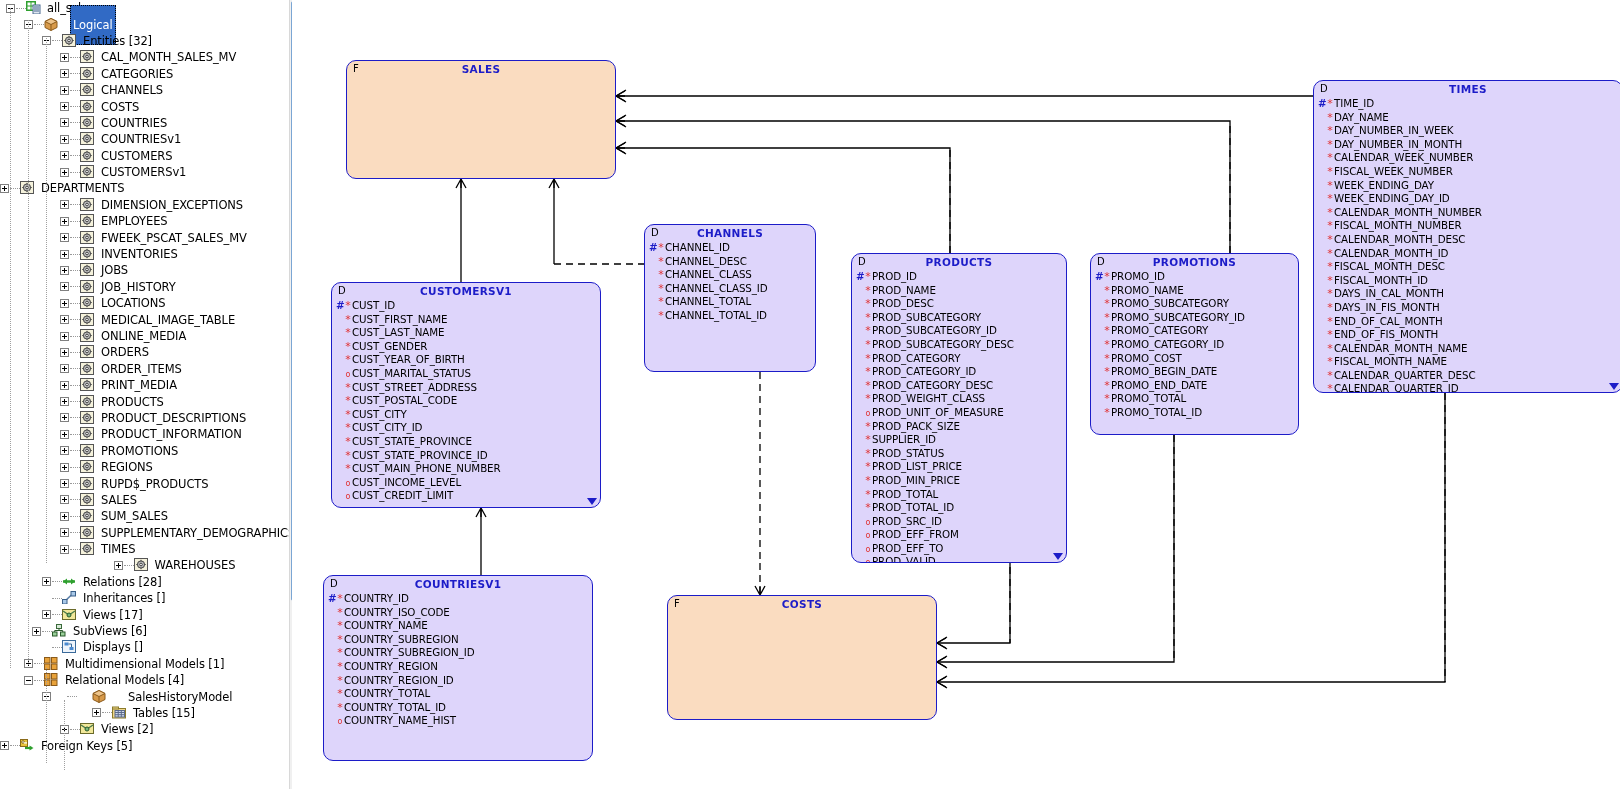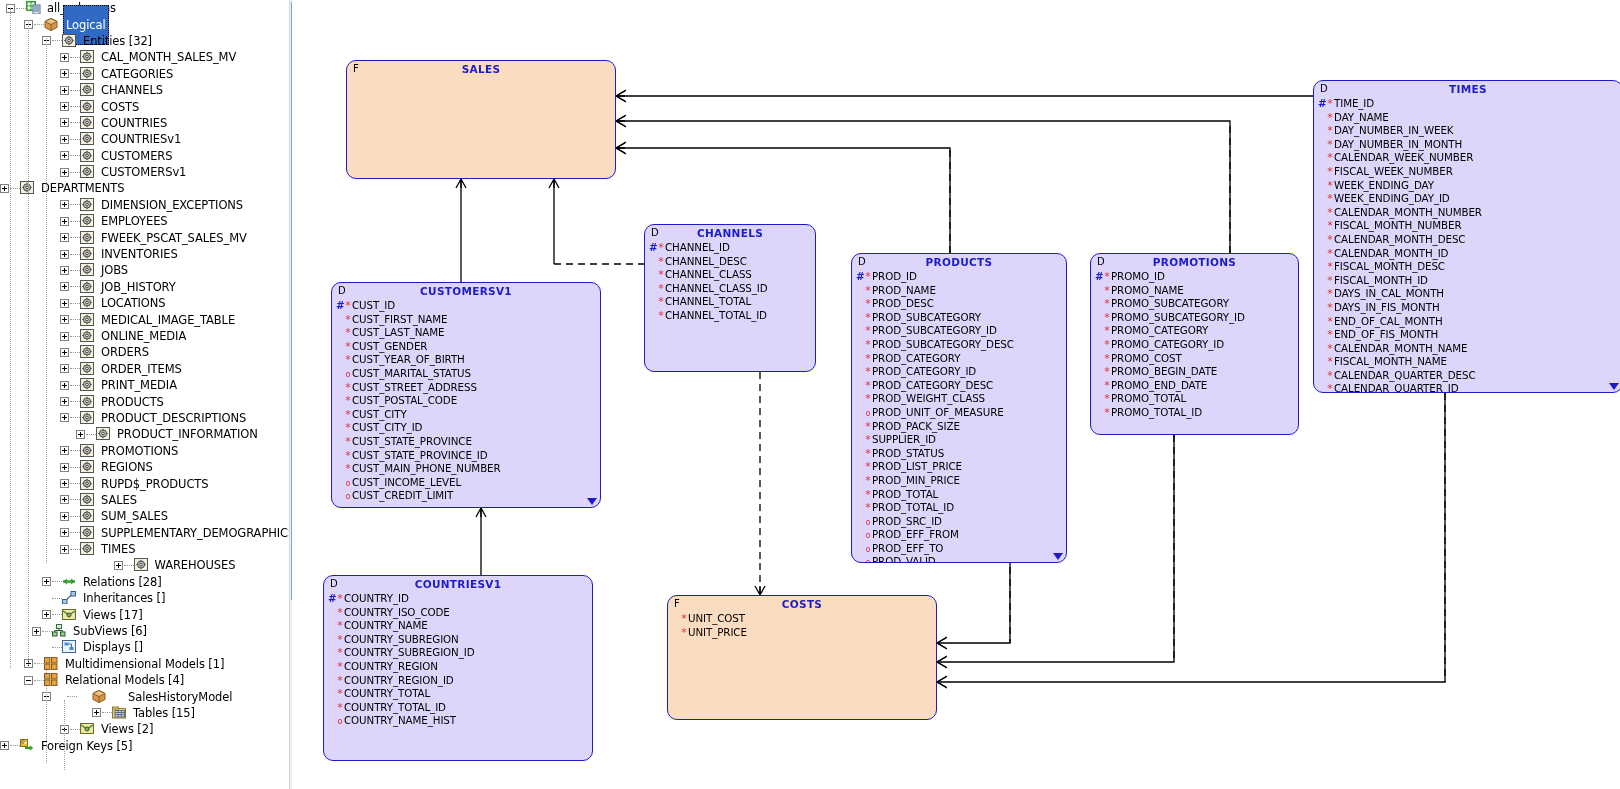--- a/index.html
+++ b/index.html
@@ -26,21 +26,21 @@
     align-items: center;
     white-space: nowrap;
     font-size: 11.5px;
     color: #000;
     font-family: "DejaVu Sans", sans-serif;
   }
   .tree-label { padding-left: 3px; letter-spacing: -0.1px; }
   .tree-label.sel {
     background: #316ac5; color: #fff;
     border: 1px dotted #000;
-    padding: 12px 2px; margin-left: 1px;
+    padding: 12px 2px; margin-left: 8px;
   }
   .expander {
     width: 9px; height: 9px;
     border: 1px solid #808080;
     background: #fff;
     position: relative;
     flex: 0 0 auto;
     margin-right: 1px;
   }
   .expander::before {
@@ -601,21 +601,21 @@
               <g stroke="#444">
                 <line x1="7" y1="1.8" x2="7" y2="3.2"></line>
                 <line x1="7" y1="9.8" x2="7" y2="11.2"></line>
                 <line x1="2.3" y1="6.5" x2="3.7" y2="6.5"></line>
                 <line x1="10.3" y1="6.5" x2="11.7" y2="6.5"></line>
               </g>
             </svg>
           </span>
           <span class="tree-label">PRODUCT_DESCRIPTIONS</span>
         </div>
-        <div class="tree-row" style="padding-left: 76px;">
+        <div class="tree-row" style="padding-left: 60px;">
           <span class="expander plus"></span>
           <span class="dots"></span>
           <span class="ico">
             <svg width="14" height="13">
               <rect x="0.5" y="0.5" width="13" height="12" fill="#f5f2dc" stroke="#555"></rect>
               <circle cx="7" cy="6.5" r="3.6" fill="#b9b9b9" stroke="#444"></circle>
               <circle cx="7" cy="6.5" r="1.3" fill="#fff" stroke="#444"></circle>
               <g stroke="#444">
                 <line x1="7" y1="1.8" x2="7" y2="3.2"></line>
                 <line x1="7" y1="9.8" x2="7" y2="11.2"></line>
@@ -1100,20 +1100,16 @@
             <div class="attr"><span class="nopk"></span><span class="mand">*</span><span>COUNTRY_SUBREGION_ID</span></div>
             <div class="attr"><span class="nopk"></span><span class="mand">*</span><span>COUNTRY_REGION</span></div>
             <div class="attr"><span class="nopk"></span><span class="mand">*</span><span>COUNTRY_REGION_ID</span></div>
             <div class="attr"><span class="nopk"></span><span class="mand">*</span><span>COUNTRY_TOTAL</span></div>
             <div class="attr"><span class="nopk"></span><span class="mand">*</span><span>COUNTRY_TOTAL_ID</span></div>
             <div class="attr"><span class="nopk"></span><span class="opt">o</span><span>COUNTRY_NAME_HIST</span></div>
           </div>
         </div>
         <div class="entity fact" style="left: 367px; top: 595px; width: 270px; height: 125px;">
           <div class="ent-head"><span class="ent-type">F</span><span>COSTS</span></div>
-          <div class="attrs">
-            <div class="attr"><span class="nopk"></span><span class="mand">*</span><span>UNIT_COST</span></div>
-            <div class="attr"><span class="nopk"></span><span class="mand">*</span><span>UNIT_PRICE</span></div>
-          </div>
         </div>
       </div>
   </div>
 </div>
 
 </body></html>

